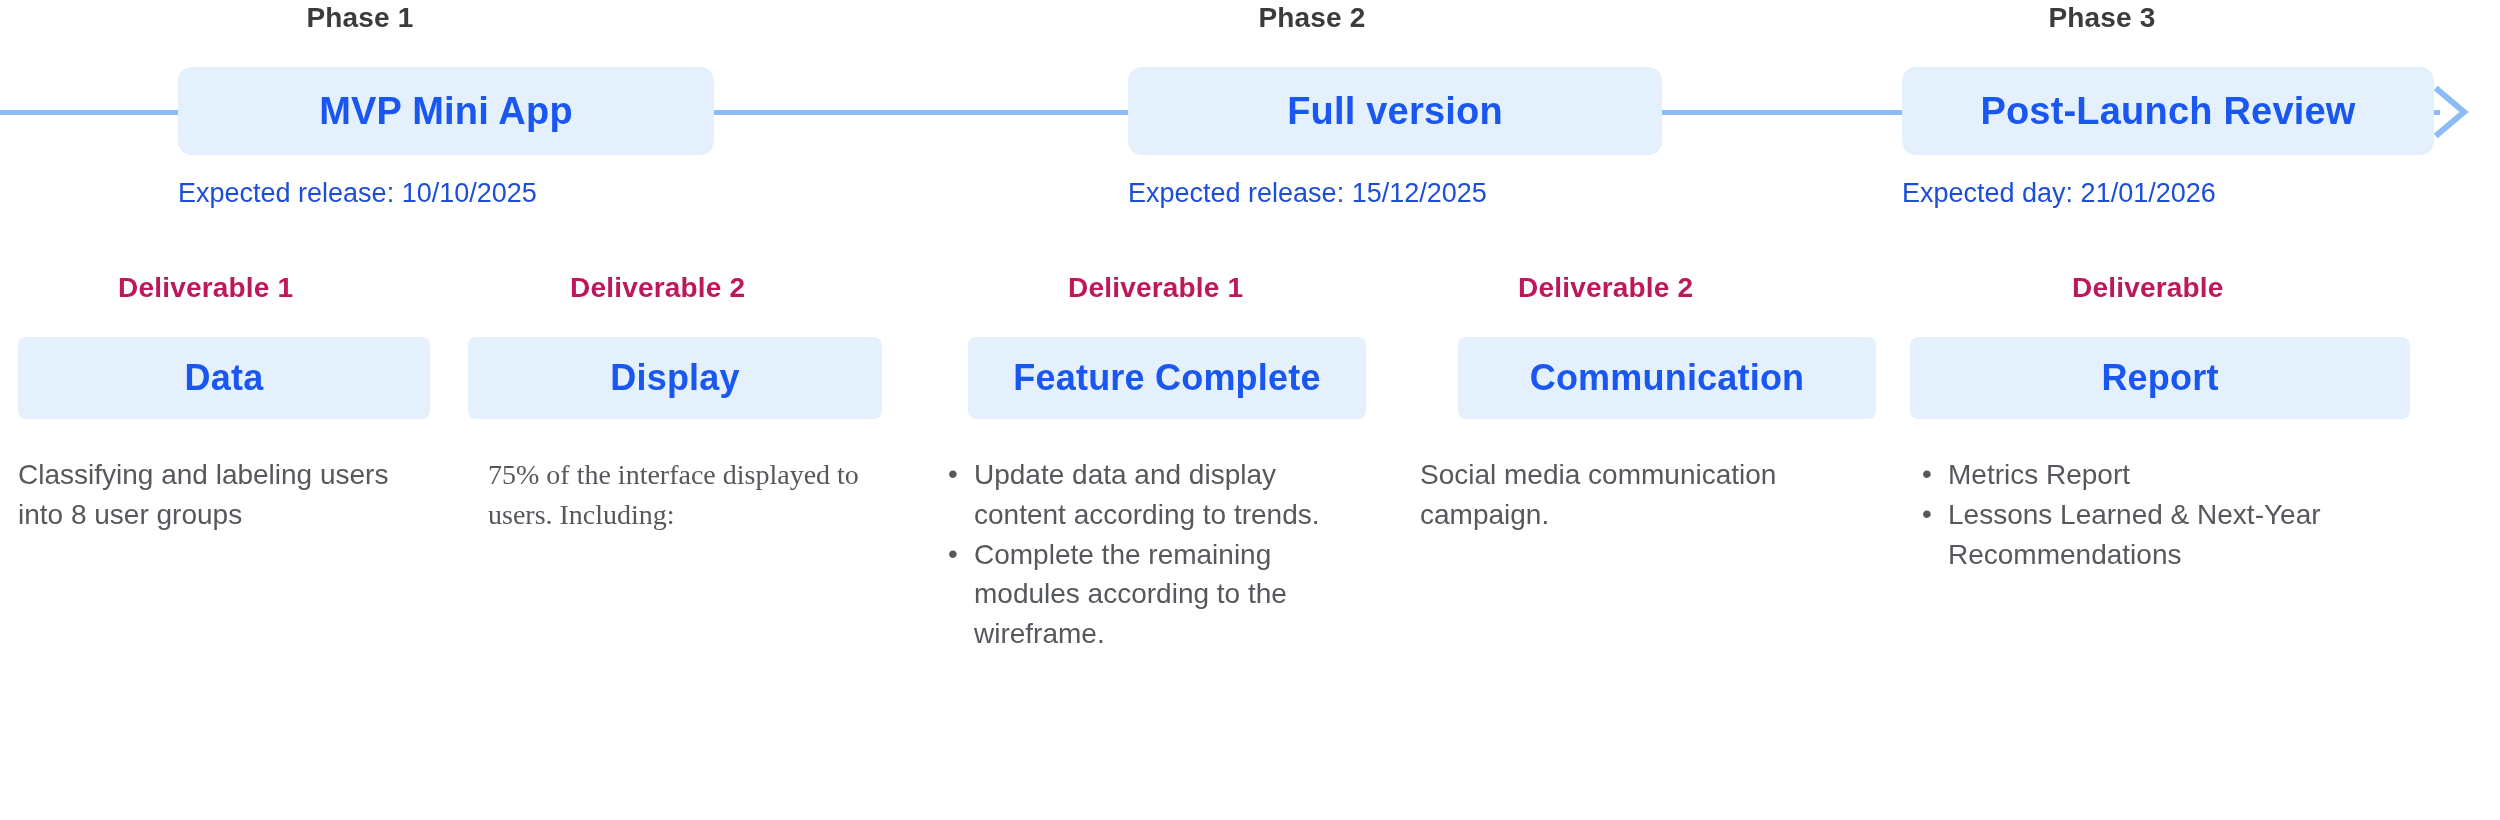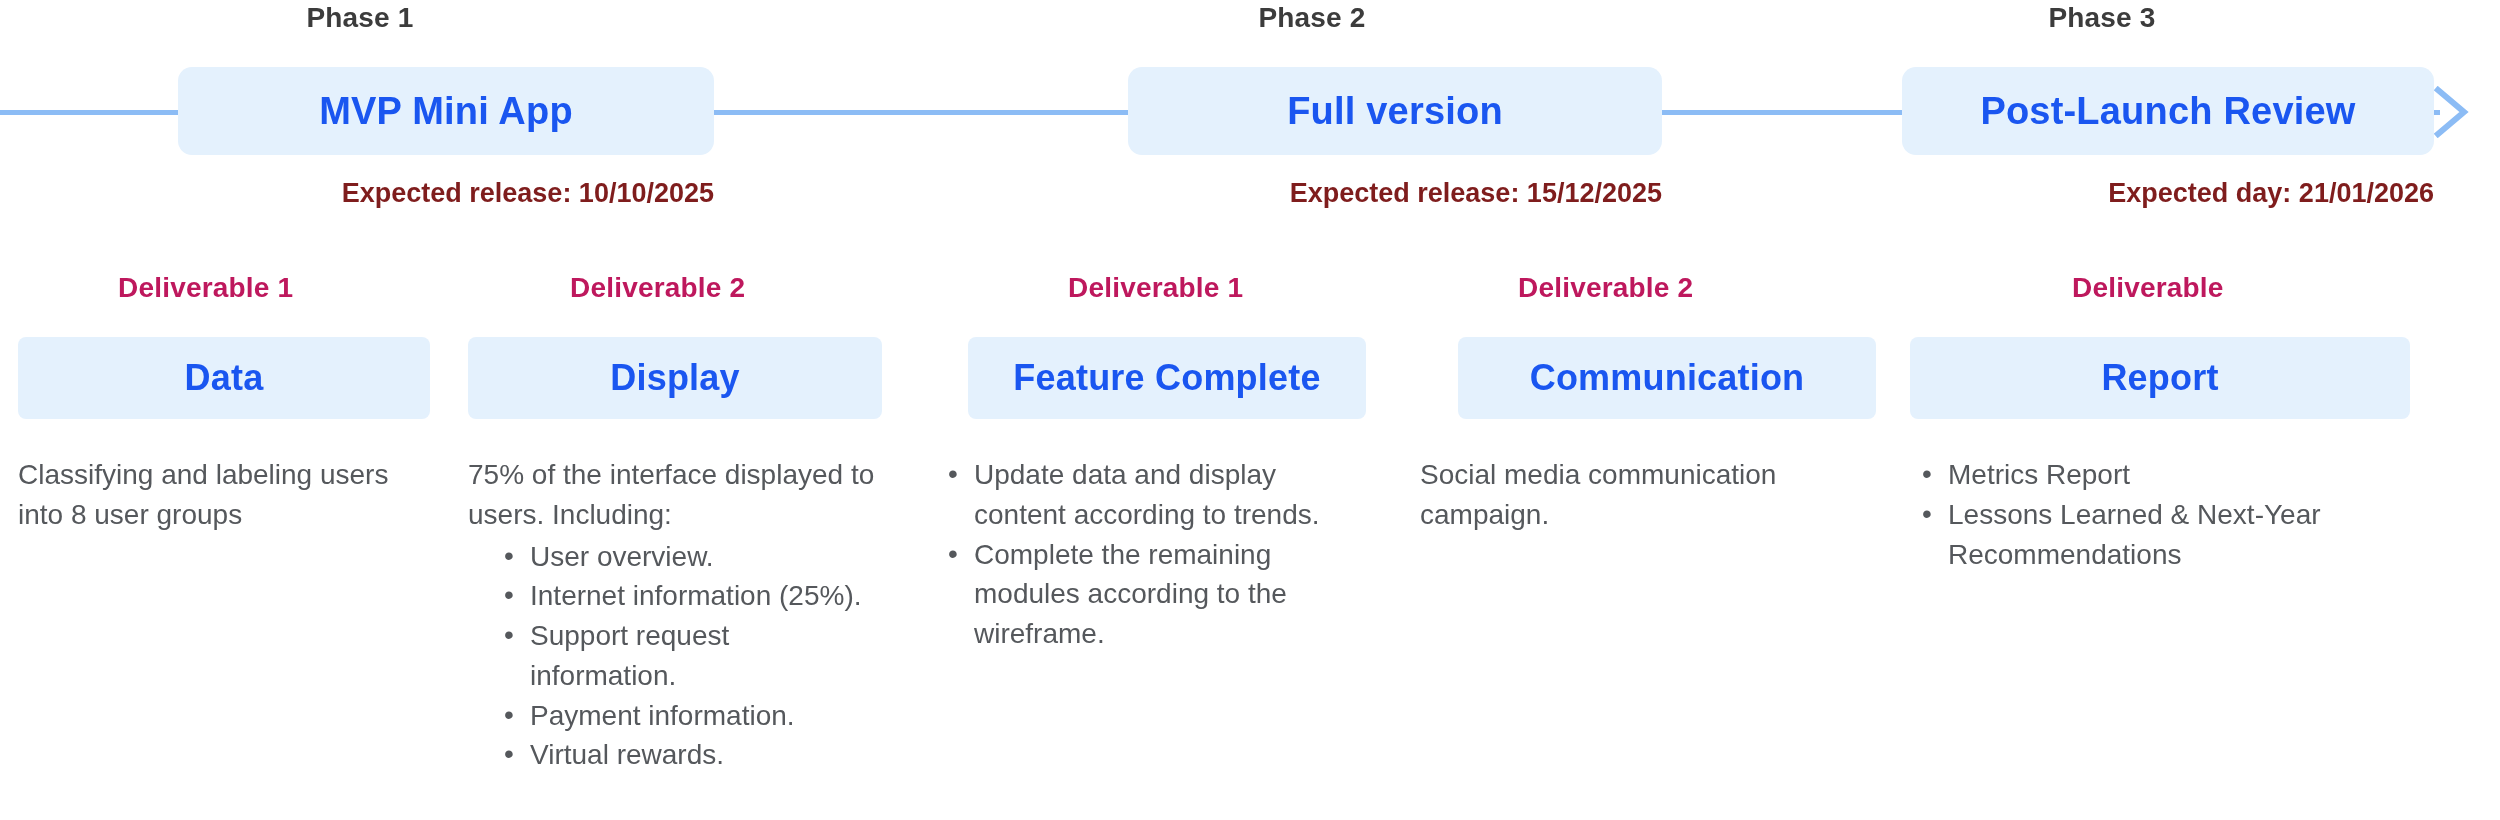--- a/index.html
+++ b/index.html
@@ -65,24 +65,23 @@
     font-weight: bold;
     color: #1a56f0;
     white-space: nowrap;
     letter-spacing: 0.2px;
   }
 
   .phase-date {
     position: absolute;
     top: 178px;
     font-size: 27px;
-    color: #7f1d1d;
-    text-align: right;
-    white-space: nowrap;
-    font-weight: bold;
+    color: #1d4ed8;
+    text-align: left;
+    white-space: nowrap;
   }
 
   
   .deliv-label {
     position: absolute;
     top: 272px;
     font-size: 28px;
     font-weight: bold;
     color: #be185d;
     white-space: nowrap;
@@ -174,29 +173,22 @@
     <span class="deliv-card-title">Data</span>
   </div>
   <div class="deliv-desc" style="left:18px; width:400px;">
     <p class="desc-para">Classifying and labeling users into 8 user groups</p>
   </div>
 
   <div class="deliv-label" style="left:570px;">Deliverable 2</div>
   <div class="deliv-card" style="left:468px; width:414px;">
     <span class="deliv-card-title">Display</span>
   </div>
-  <div class="deliv-desc" style="left:468px; width:410px;">
+  <div class="deliv-desc" style="left:488px; width:410px;font-family:Liberation Serif, serif;">
     <p class="desc-para">75% of the interface displayed to users. Including:</p>
-    <ul class="desc-list indented">
-      <li>User overview.</li>
-      <li>Internet information (25%).</li>
-      <li>Support request information.</li>
-      <li>Payment information.</li>
-      <li>Virtual rewards.</li>
-    </ul>
   </div>
 
   <div class="deliv-label" style="left:1068px;">Deliverable 1</div>
   <div class="deliv-card" style="left:968px; width:398px;">
     <span class="deliv-card-title">Feature Complete</span>
   </div>
   <div class="deliv-desc" style="left:946px; width:392px;">
     <ul class="desc-list">
       <li>Update data and display content according to trends.</li>
       <li>Complete the remaining modules according to the wireframe.</li>

